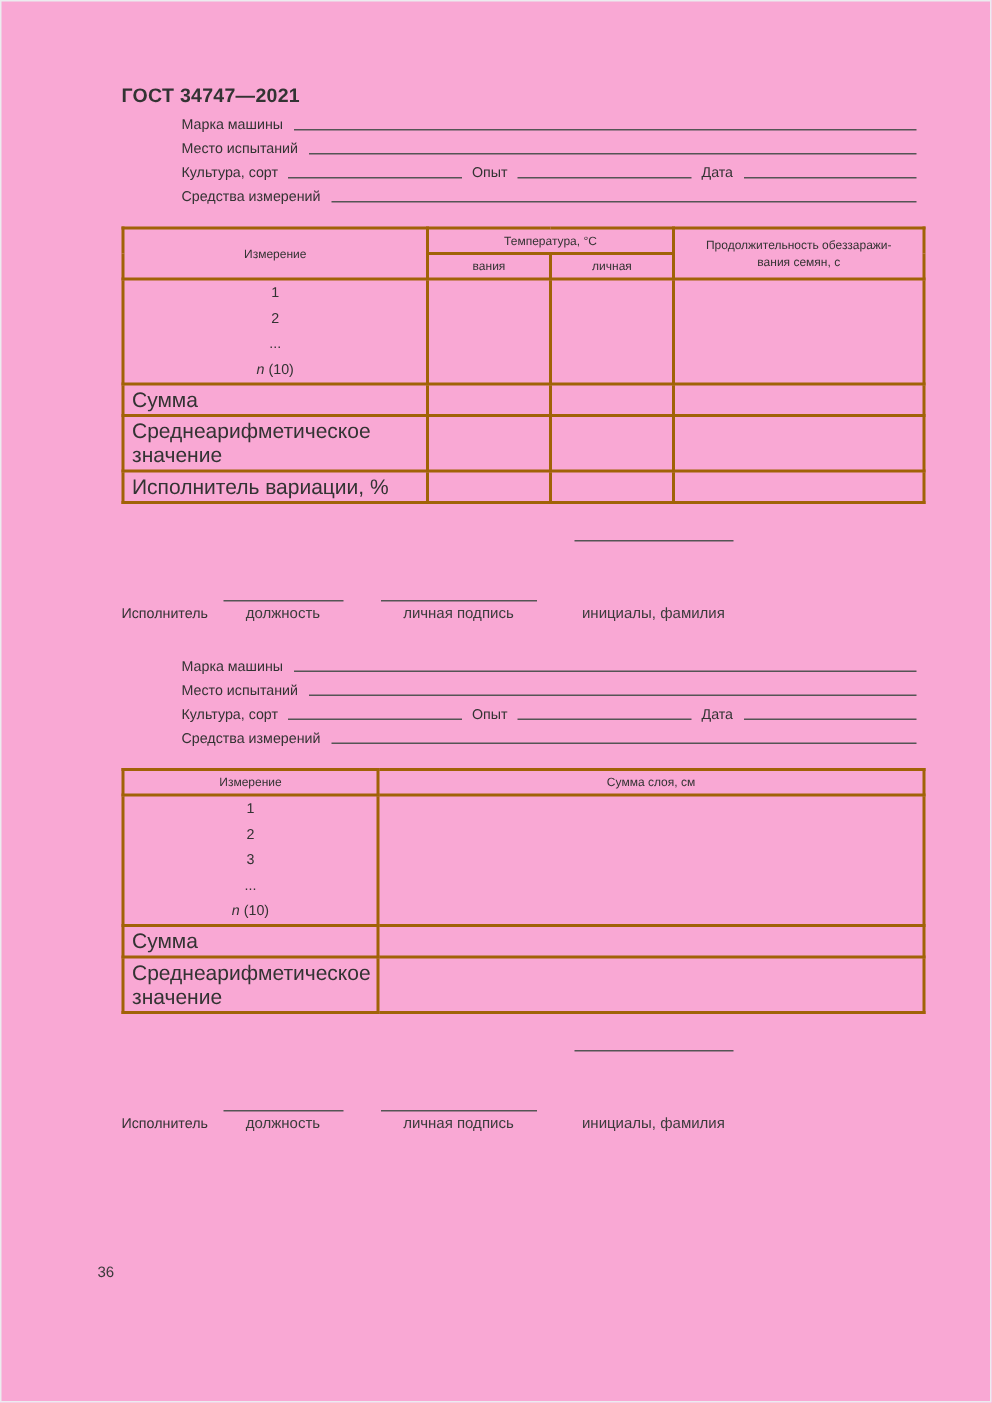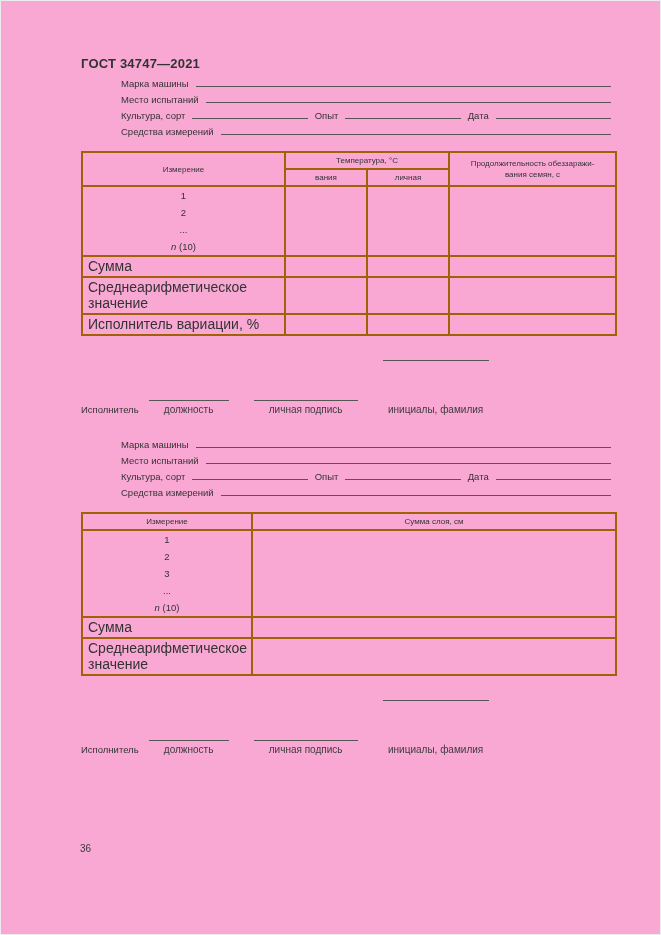--- a/index.html
+++ b/index.html
@@ -106,21 +106,21 @@
     color: #3c3c3c;
   }
   .sig-w1 { width: 80px; }
   .sig-w2 { width: 104px; }
   .sig-w3 { width: 106px; margin-right: 0 !important; gap: 40px; }
 
   .form-block-2 { margin-top: 20px; }
 
   .page-number {
     position: absolute;
-    left: 79px;
+    left: 64px;
     bottom: 80px;
     font-size: 10px;
     color: #3a3a3a;
   }
 </style>
 </head>
 <body>
 
 <div class="page">
 

